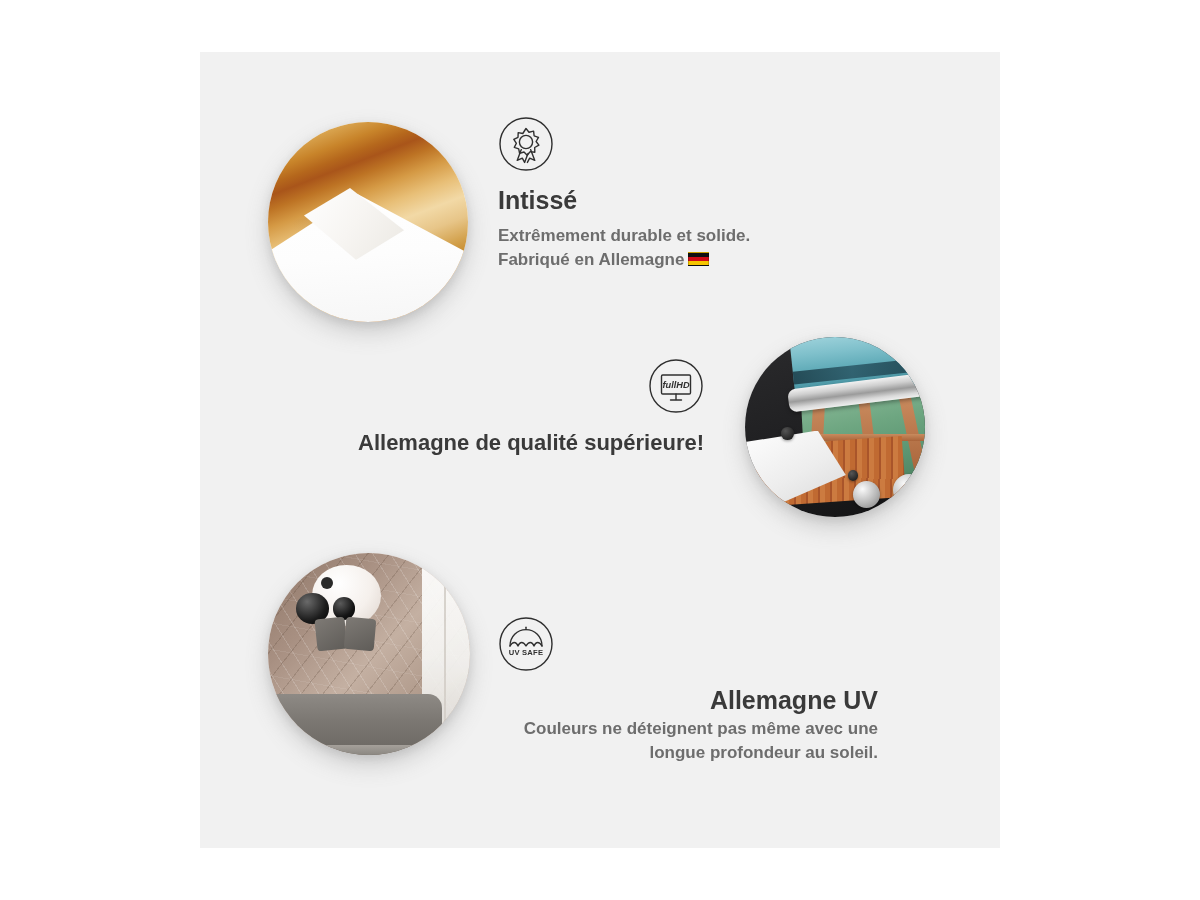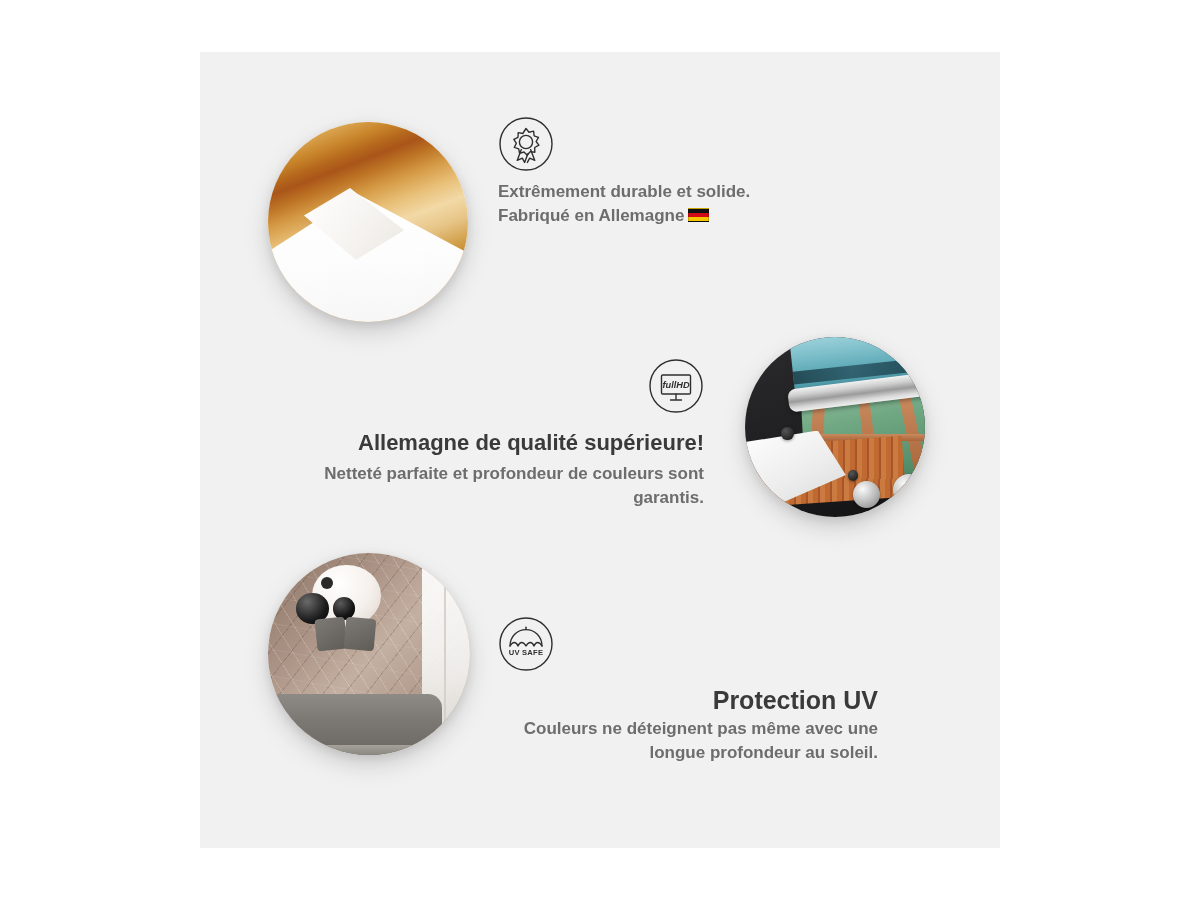--- a/index.html
+++ b/index.html
@@ -288,43 +288,40 @@
           <path d="M28 12.5 L31 16.2 L35.6 15.1 L36.1 19.8 L40.5 21.4 L38.1 25.5
                    L40.9 29.2 L36.7 31.5 L36.8 36.2 L32.2 35.6 L29.2 39.3
                    L26 36 L21.6 37.4 L20.7 32.8 L16.3 31.4 L18.4 27.3
                    L15.8 23.4 L20 21.3 L20.2 16.6 L24.8 17.5 Z"></path>
           <circle cx="28" cy="26" r="6.6"></circle>
           <path d="M23.3 33.6 L19.2 44.4 L24.3 42.1 L26.6 46.4 L30 37.4"></path>
           <path d="M32.6 33.6 L36.8 44.4 L31.7 42.1 L29.4 46.4"></path>
         </svg>
       </div>
     </div>
+    <p class="f-title">Intissé</p>
     <p class="f-body">
       <span>Extrêmement durable et solide.</span><br>
       <span>Fabriqué en Allemagne</span><span class="flag-de"></span>
     </p>
   </div>
 
   <div class="feature" id="feature-print" style="left:92px; top:306px;">
     <div class="icon-wrap">
       <div class="icon-badge">
         <svg viewBox="0 0 56 56" fill="none" stroke="#2f2f2f" stroke-width="1.4" stroke-linecap="round" stroke-linejoin="round">
           <circle cx="28" cy="28" r="26"></circle>
           <rect x="13.5" y="17" width="29" height="19" rx="1.2"></rect>
           <path d="M28 36 L28 41.5"></path>
           <path d="M22.5 42 L33.5 42"></path>
           <text x="28" y="30.4" font-family="Liberation Sans, sans-serif" font-size="9.2" font-style="italic" font-weight="bold" fill="#2f2f2f" stroke="none" text-anchor="middle">fullHD</text>
         </svg>
       </div>
     </div>
     <p class="f-title">Allemagne de qualité supérieure!</p>
-    <p class="f-body">
-      <span>Netteté parfaite et profondeur de couleurs sont</span><br>
-      <span>garantis.</span>
-    </p>
   </div>
 
   <div class="photo-circle" id="photo-printer" style="left:545px; top:285px;">
     <div class="inner">
       <div class="bg-dark"></div>
       <div class="print-top"></div>
       <div class="print-main">
         <div class="slat s1"></div>
         <div class="slat s2"></div>
         <div class="slat s3"></div>
@@ -364,20 +361,20 @@
         <svg viewBox="0 0 56 56" fill="none" stroke="#2f2f2f" stroke-width="1.4" stroke-linecap="round" stroke-linejoin="round">
           <circle cx="28" cy="28" r="26"></circle>
           <path d="M12 30 C12 20.6 19.2 13.6 28 13.6 C36.8 13.6 44 20.6 44 30"></path>
           <path d="M12 30 C14.7 25.4 18.1 25.4 20 30 C21.9 25.4 25.3 25.4 28 30
                    C30.7 25.4 34.1 25.4 36 30 C37.9 25.4 41.3 25.4 44 30"></path>
           <path d="M28 13.6 L28 11.2"></path>
           <text x="28" y="39.4" font-family="Liberation Sans, sans-serif" font-size="7.6" font-weight="bold" letter-spacing="0.2" fill="#2f2f2f" stroke="none" text-anchor="middle">UV SAFE</text>
         </svg>
       </div>
     </div>
-    <p class="f-title">Protection UV</p>
+    <p class="f-title">Allemagne UV</p>
     <p class="f-body">
       <span>Couleurs ne déteignent pas même avec une</span><br>
       <span>longue profondeur au soleil.</span>
     </p>
   </div>
 
 </div>
 
 </body></html>

